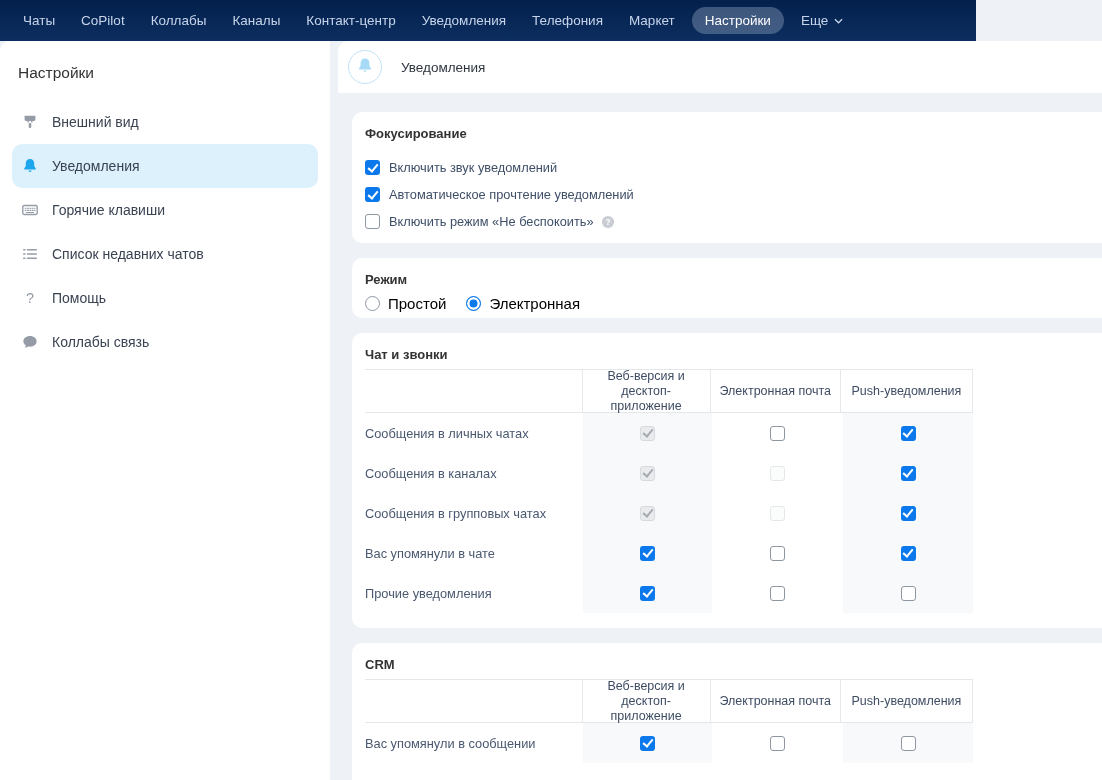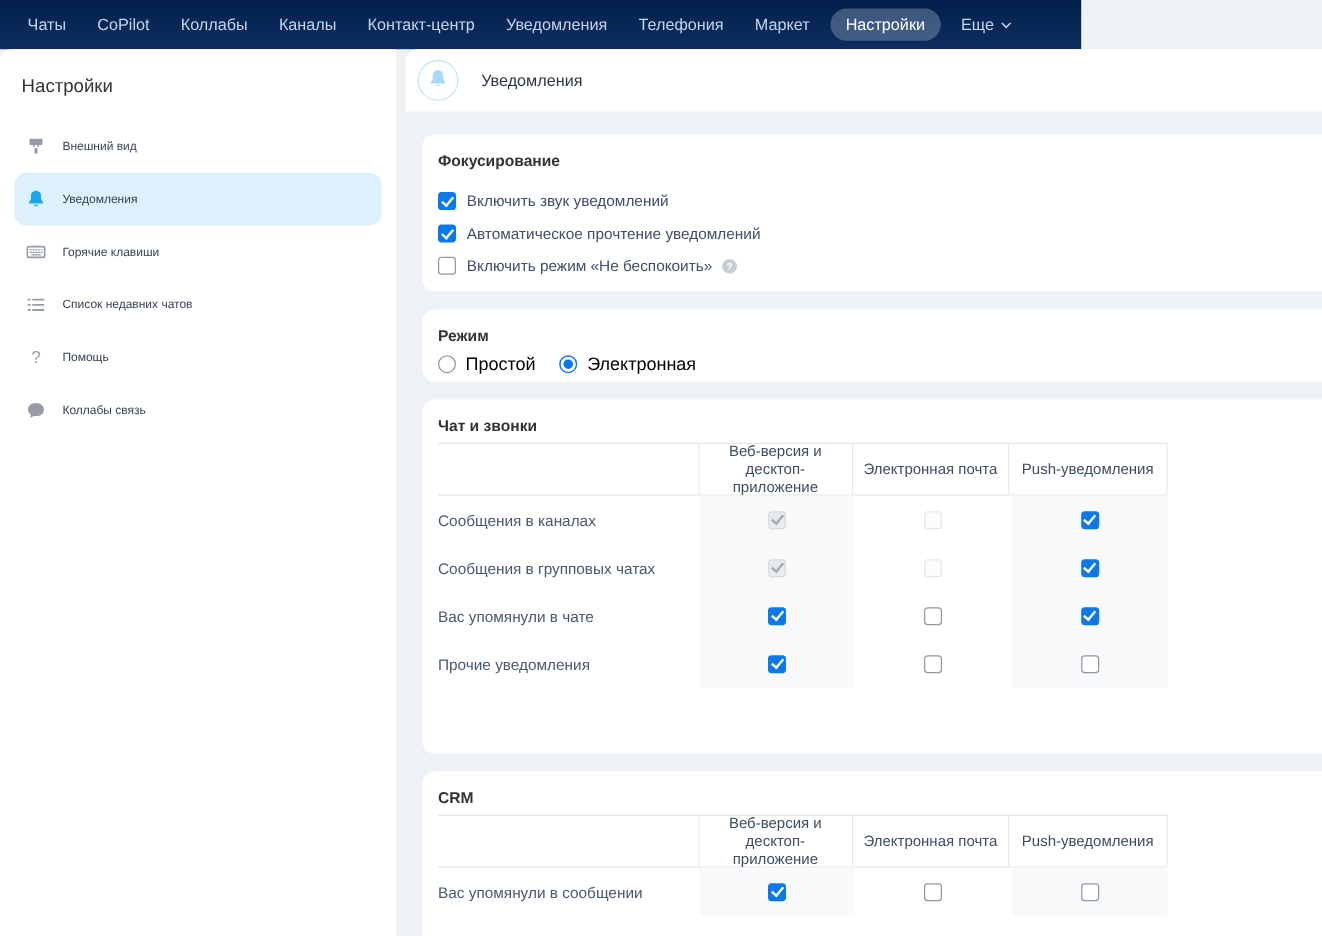--- a/index.html
+++ b/index.html
@@ -4,21 +4,21 @@
 <style>
   * { margin:0; padding:0; box-sizing:border-box; }
   html,body { width:1102px; height:780px; overflow:hidden; }
   body {
     font-family:"Liberation Sans","DejaVu Sans",sans-serif;
     background:#eef1f5; position:relative; font-size:13px; color:#333;
   }
 
   
   .topnav {
-    position:absolute; left:0; top:0; width:901px; height:41px;
+    position:absolute; left:0; top:0; width:976px; height:41px;
     background:linear-gradient(#03204c,#0c2e60);
     display:flex; align-items:center; padding-left:10px;
   }
   .nav-item {
     color:#c6d4ea; font-size:13.5px; padding:0 13px; height:41px;
     display:flex; align-items:center; cursor:pointer; white-space:nowrap;
   }
   .nav-item.active {
     background:rgba(197,209,228,0.30); color:#fff; height:27px;
     border-radius:14px; padding:0 13px; margin:0 4px;
@@ -30,21 +30,21 @@
     position:absolute; left:0; top:41px; width:330px; height:739px;
     background:#fff; border-top-left-radius:10px;
   }
   .sidebar-title { font-size:15.5px; color:#333; padding:23px 0 0 18px; height:59px; }
   .side-item {
     height:44px; margin:0 12px; border-radius:10px; display:flex;
     align-items:center; padding-left:8px; cursor:pointer;
   }
   .side-item.active { background:#ddf1fc; }
   .side-icon { width:20px; height:20px; display:flex; align-items:center; justify-content:center; flex:0 0 20px; }
-  .side-label { margin-left:12px; font-size:10px; color:#3a4352; }
+  .side-label { margin-left:12px; font-size:14px; color:#3a4352; }
 
   
   .main-header {
     position:absolute; left:338px; top:41px; width:764px; height:52px;
     background:#fff; border-top-left-radius:10px; display:flex; align-items:center;
   }
   .avatar {
     width:34px; height:34px; border-radius:50%; border:1px solid #bfe4f7;
     margin-left:10px; display:flex; align-items:center; justify-content:center;
   }
@@ -250,20 +250,32 @@
 <section class="card card-chat">
   <div class="card-title">Чат и звонки</div>
   <div class="ntable" id="chat-table">
       <div class="thead">
         <div class="th c0"></div>
         <div class="th c1">Веб-версия и десктоп-приложение</div>
         <div class="th c2">Электронная почта</div>
         <div class="th c3">Push-уведомления</div>
       </div>
       <div class="tr">
+        <div class="td-label">Сообщения в личных чатах</div>
+        <div class="td c1">
+          <div class="cb checked-disabled"></div>
+        </div>
+        <div class="td c2">
+          <div class="cb unchecked"></div>
+        </div>
+        <div class="td c3">
+          <div class="cb checked"></div>
+        </div>
+      </div>
+      <div class="tr">
         <div class="td-label">Сообщения в каналах</div>
         <div class="td c1">
           <div class="cb checked-disabled"></div>
         </div>
         <div class="td c2">
           <div class="cb unchecked-disabled"></div>
         </div>
         <div class="td c3">
           <div class="cb checked"></div>
         </div>

